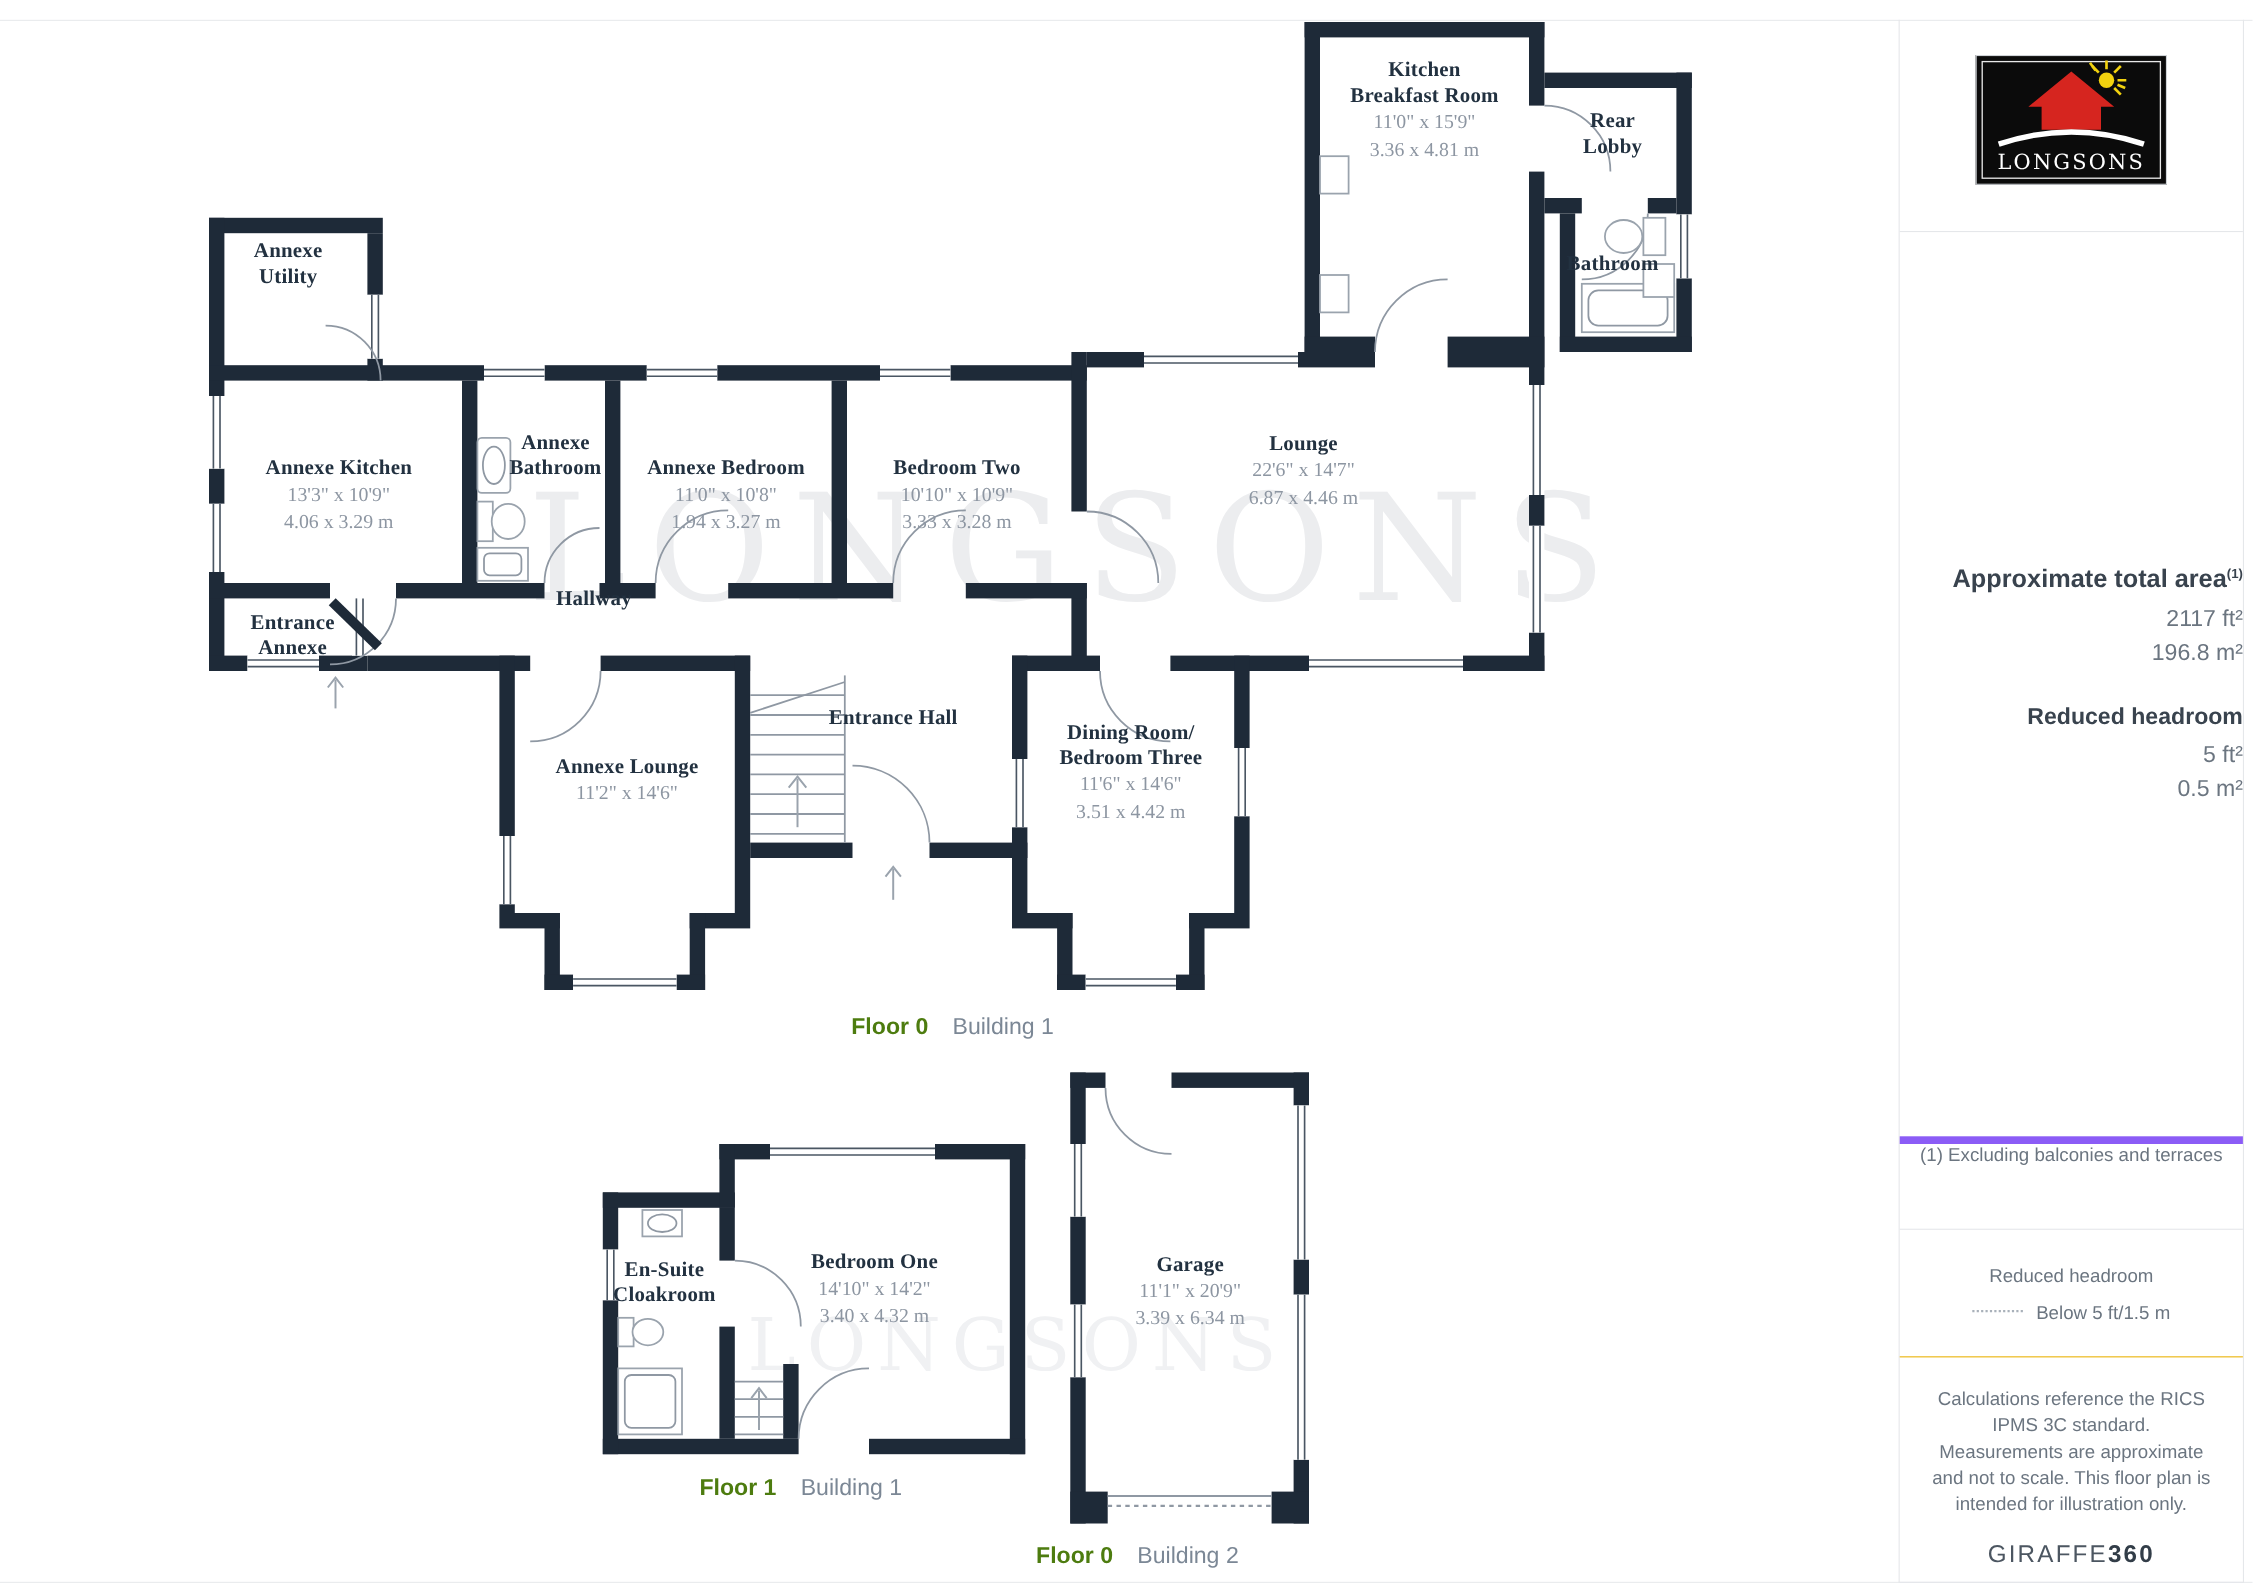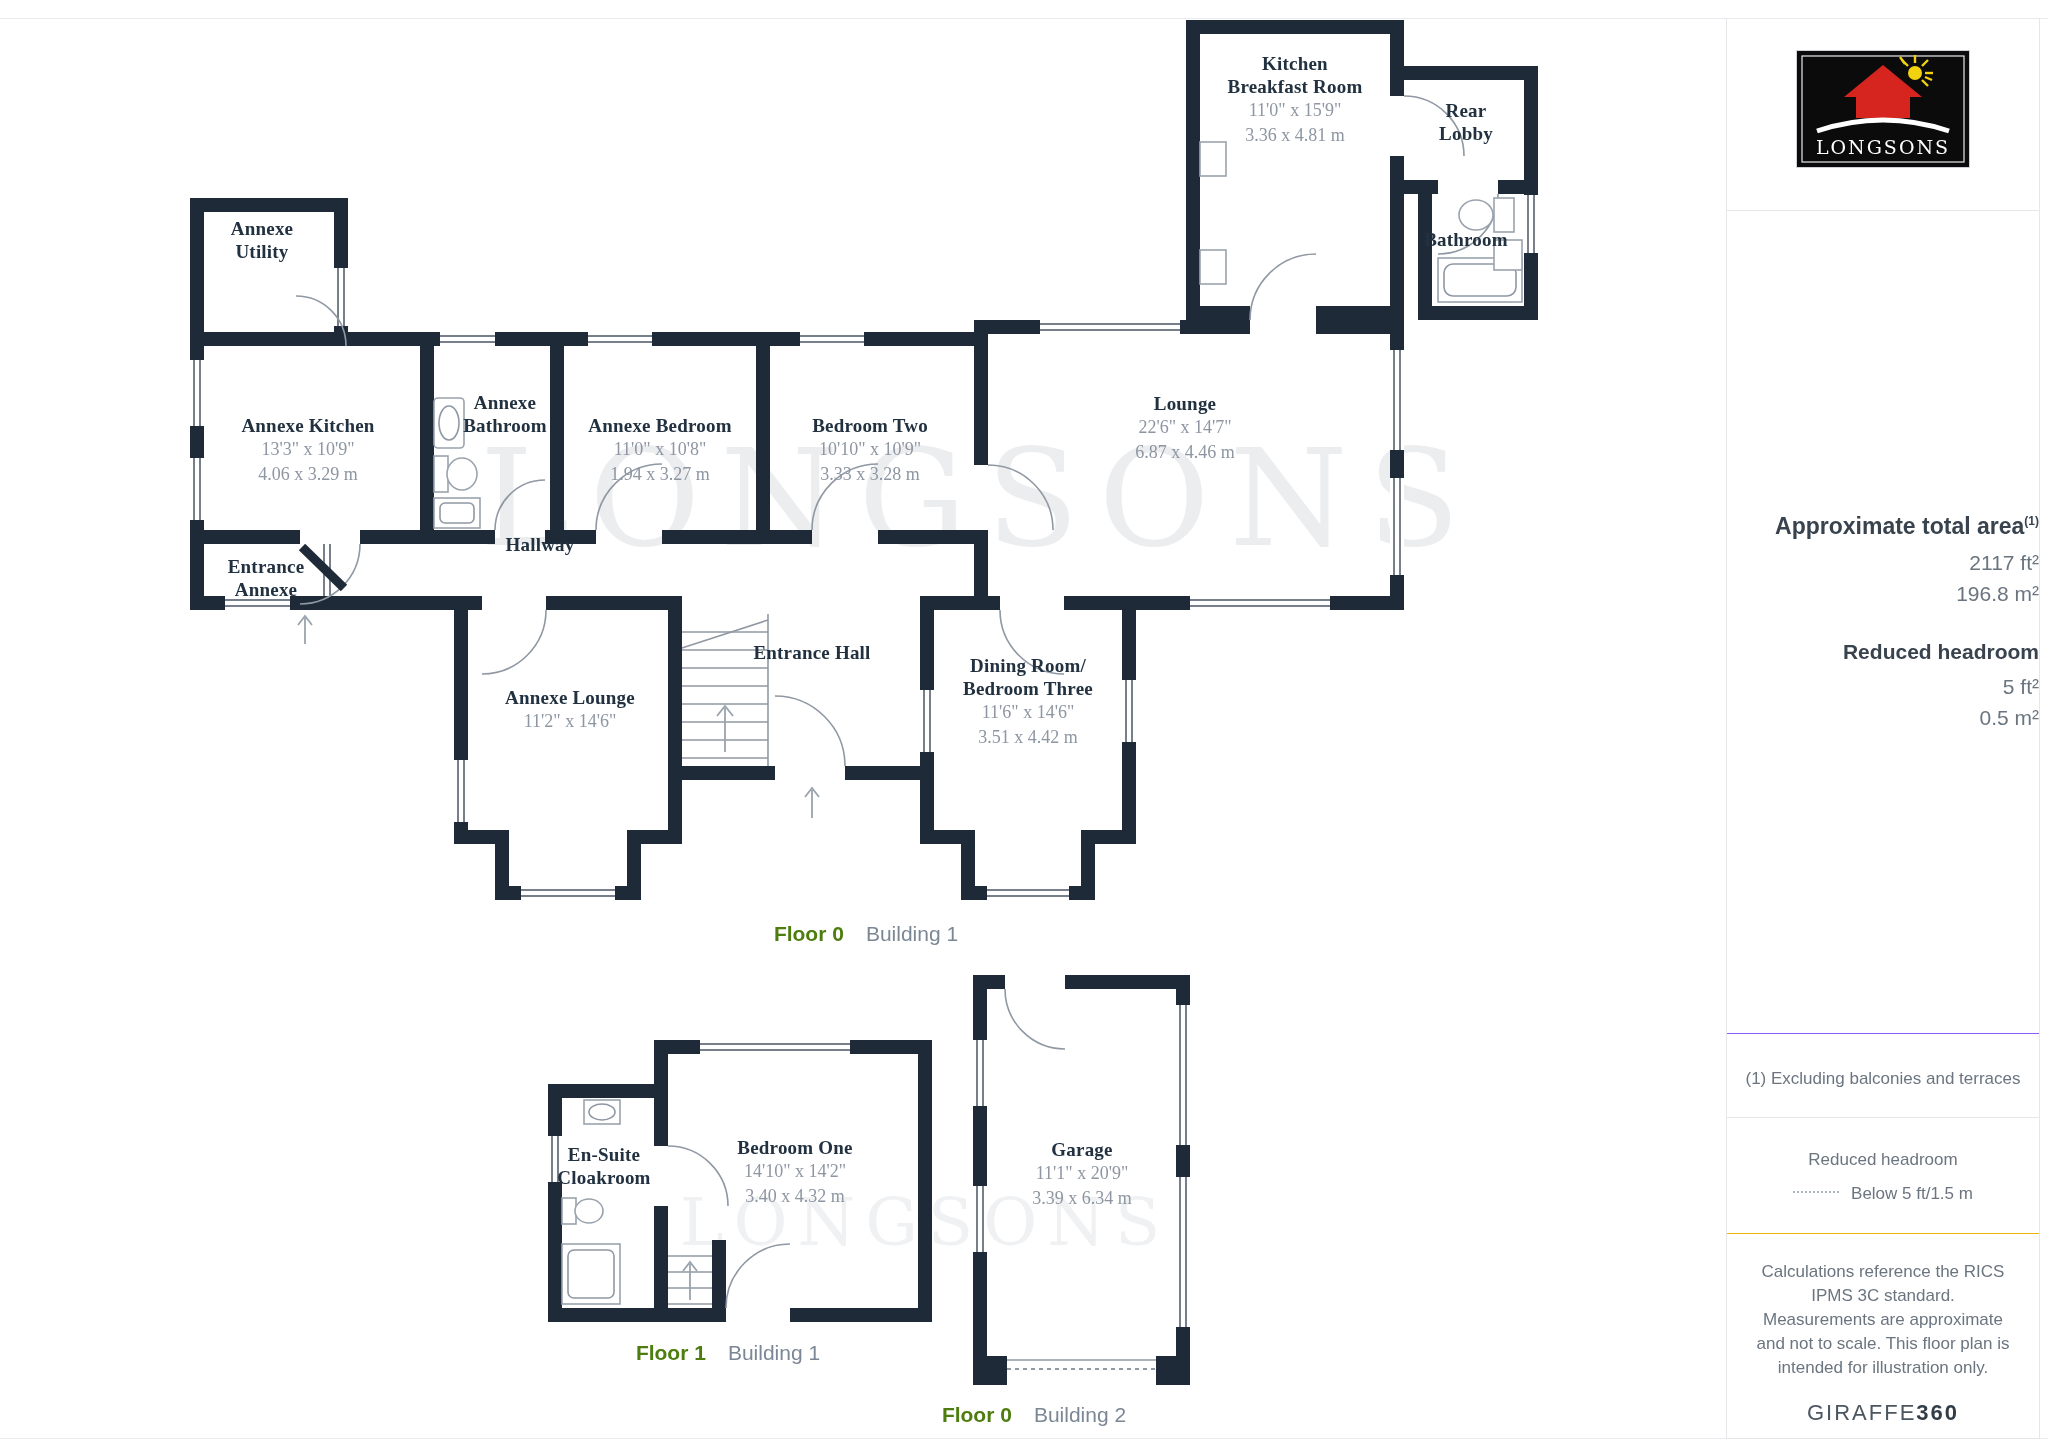--- a/index.html
+++ b/index.html
@@ -22,21 +22,21 @@
   .sb-line{position:absolute;left:0;right:0;height:1px;background:#e5e7ea;}
   .logo{position:absolute;left:69px;top:32px;width:174px;height:118px;background:#0b0b0b;
         border:1px solid #cfd3d7;box-sizing:border-box;}
   .area-block{position:absolute;top:495px;left:0;right:0;text-align:right;}
   .ab-title{font-size:23px;font-weight:700;color:#39434e;}
   .ab-title sup{font-size:12px;}
   .ab-val{font-size:21px;color:#6b7580;margin-top:11px;}
   .ab-val2{font-size:21px;color:#6b7580;margin-top:7px;}
   .ab-sub{font-size:21px;font-weight:700;color:#39434e;margin-top:34px;}
   .box{position:absolute;left:0;right:0;text-align:center;color:#6b7580;font-size:17px;}
-  .footnote-box{top:1015px;height:84px;border-top:1px solid #8b5cf6;box-sizing:border-box;padding-top:35px;}
+  .footnote-box{top:1015px;height:84px;border-top:7px solid #8b5cf6;box-sizing:border-box;}
   .legend-box{top:1099px;height:116px;border-top:1px solid #e5e7ea;box-sizing:border-box;padding-top:32px;}
   .legend-row{margin-top:14px;}
   .dotted{display:inline-block;width:46px;border-bottom:2px dotted #a9b1ba;vertical-align:middle;
           margin-right:12px;position:relative;top:-3px;}
   .disclaimer-box{top:1215px;height:205px;border-top:1px solid #eab308;box-sizing:border-box;padding-top:26px;}
   .disclaimer{width:256px;margin:0 auto;line-height:24px;}
   .giraffe{margin-top:20px;font-size:22px;letter-spacing:2px;color:#4c5661;}
   .giraffe b{color:#323d48;font-weight:700;}
 </style>
 </head>

